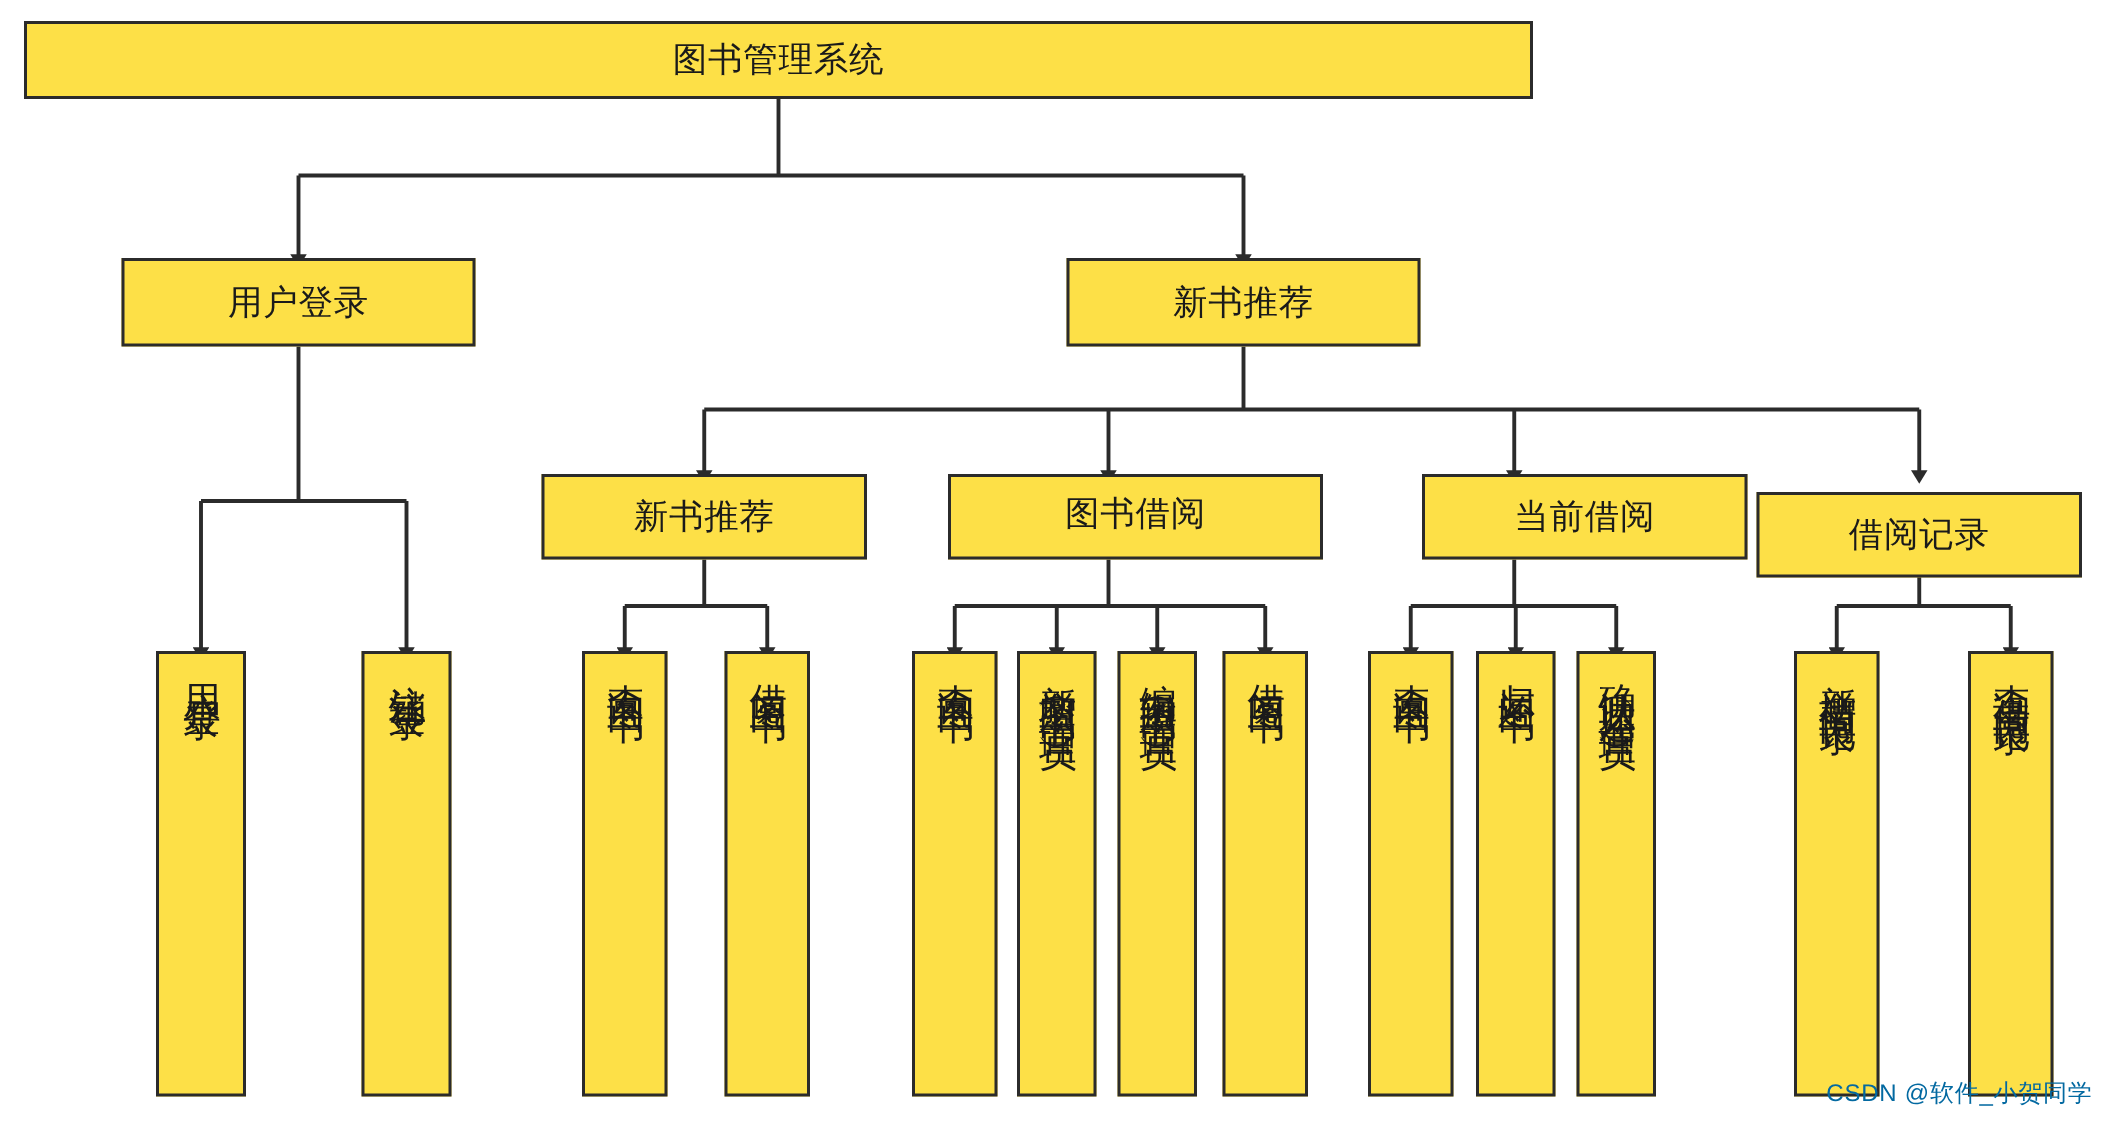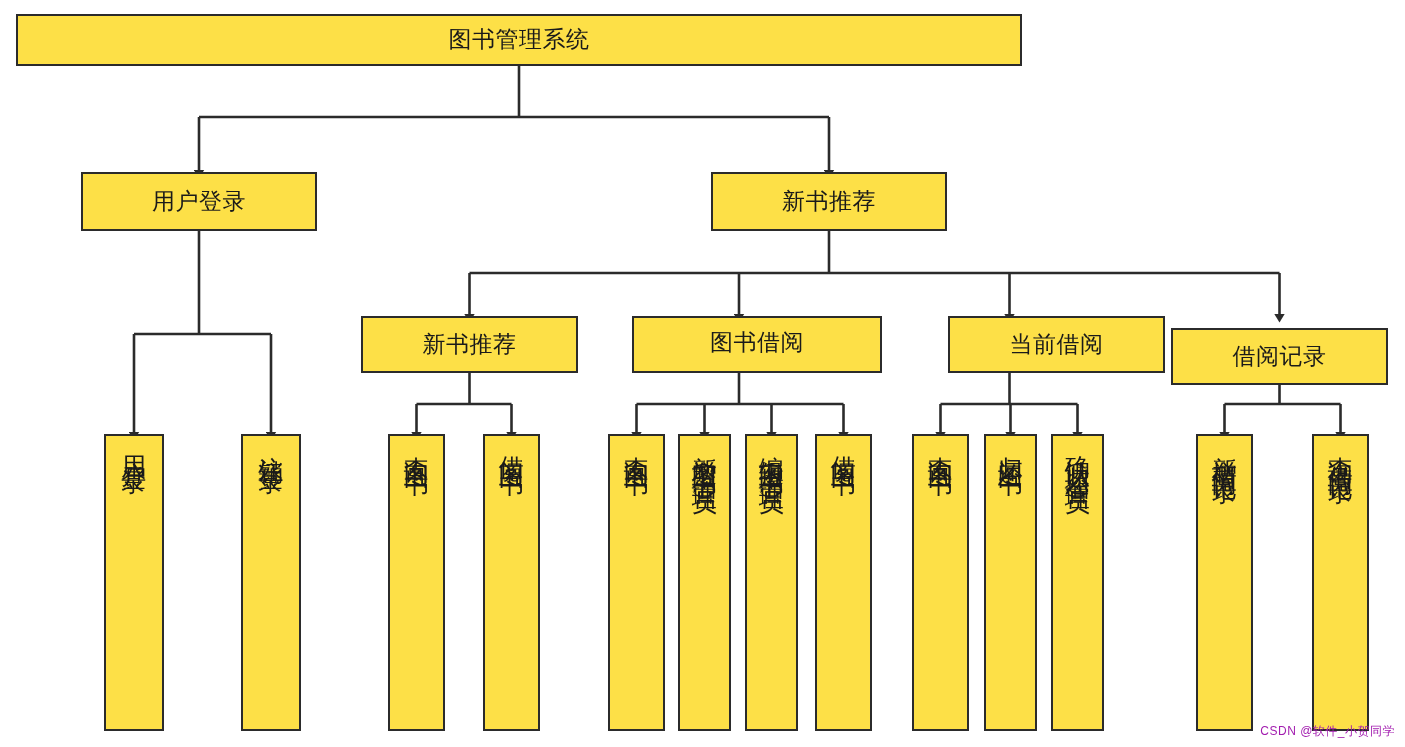--- a/index.html
+++ b/index.html
@@ -59,22 +59,22 @@
     font-size: 25px;
     line-height: 1.05;
     letter-spacing: 5px;
     white-space: nowrap;
     margin: 0 auto;
   }
   .watermark {
     position: absolute;
     right: 10px;
     bottom: 7px;
-    font-size: 12px;
-    color: #a21caf;
+    font-size: 16px;
+    color: #0369a1;
     letter-spacing: 0.5px;
     white-space: nowrap;
   }
 </style>
 </head>
 <body>
 
 <div id="diagram-root">
 
   <svg class="connectors" viewBox="0 0 1405 747" xmlns="http://www.w3.org/2000/svg">

